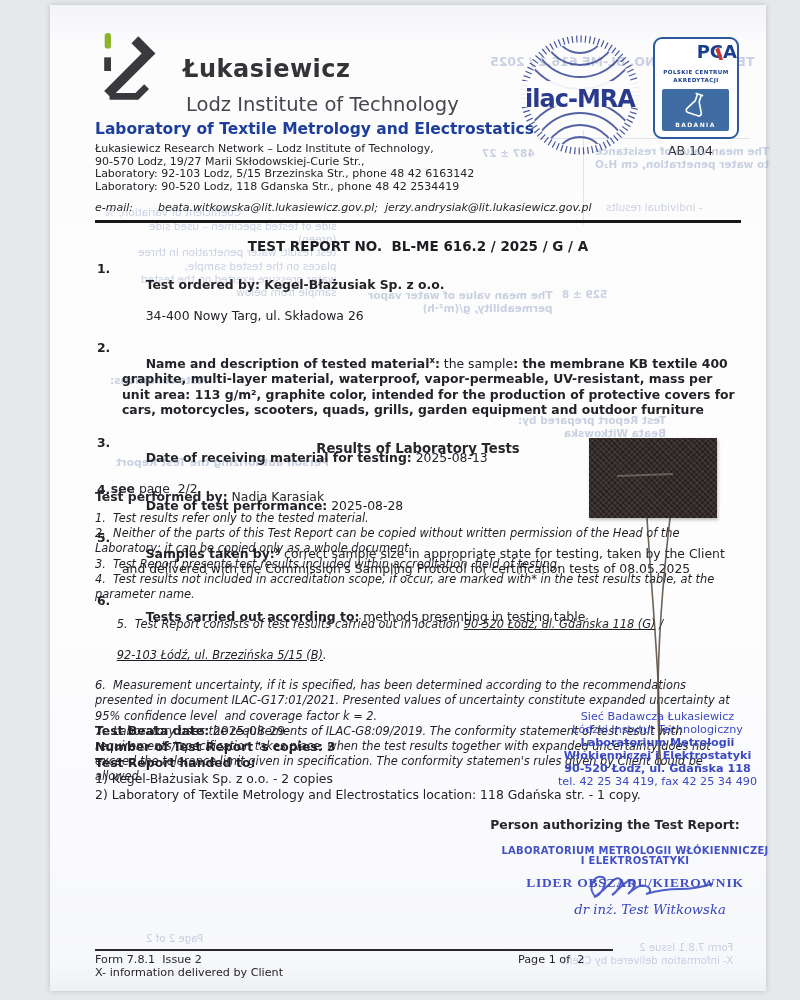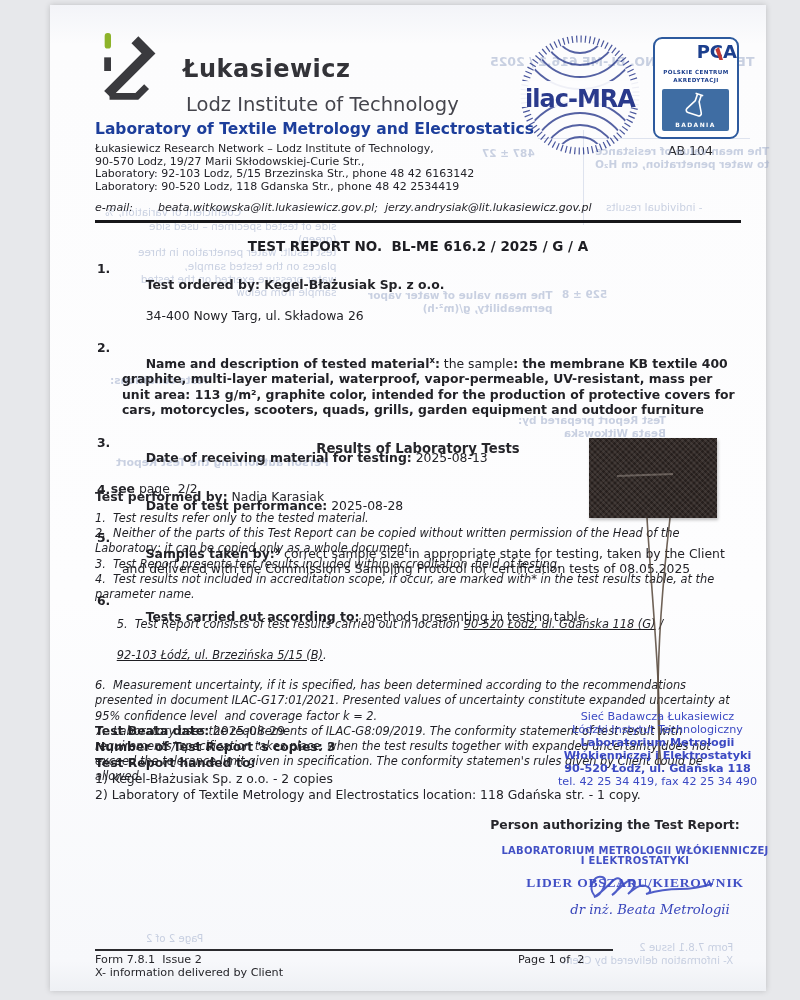--- a/index.html
+++ b/index.html
@@ -251,20 +251,20 @@
   <div class="abs stamp2">
     <div class="s1">LABORATORIUM METROLOGII WŁÓKIENNICZEJ</div>
     <div class="s1">I ELEKTROSTATYKI</div>
     <div class="s3">LIDER OBSZARU/KIEROWNIK</div>
   </div>
   <svg class="abs sig" viewBox="0 0 140 40">
     <path d="M14 30 C8 22 14 10 22 12 C30 14 22 30 14 32 C28 24 34 10 40 14 C44 17 36 28 32 30
              C42 22 48 12 54 16 C57 18 52 26 48 29 C56 22 62 18 68 22 C72 25 70 28 66 29
              C76 26 86 24 100 24 C112 24 122 22 132 19" stroke="#3c4bc2" stroke-width="2" fill="none" stroke-linecap="round" opacity=".9"></path>
   </svg>
-  <div class="abs signer">dr inż. Beata Metrologii</div>
+  <div class="abs signer">dr inż. Test Witkowska</div>
 
   <div class="abs f-rule" style="z-index:2;"></div>
   <div class="abs f-form pw" style="z-index:2;">Form 7.8.1  Issue 2</div>
   <div class="abs f-note" style="z-index:2;">X- information delivered by Client</div>
   <div class="abs f-page pw" style="z-index:2;">Page 1 of  2</div>
 
 </div>
 
 </body></html>

